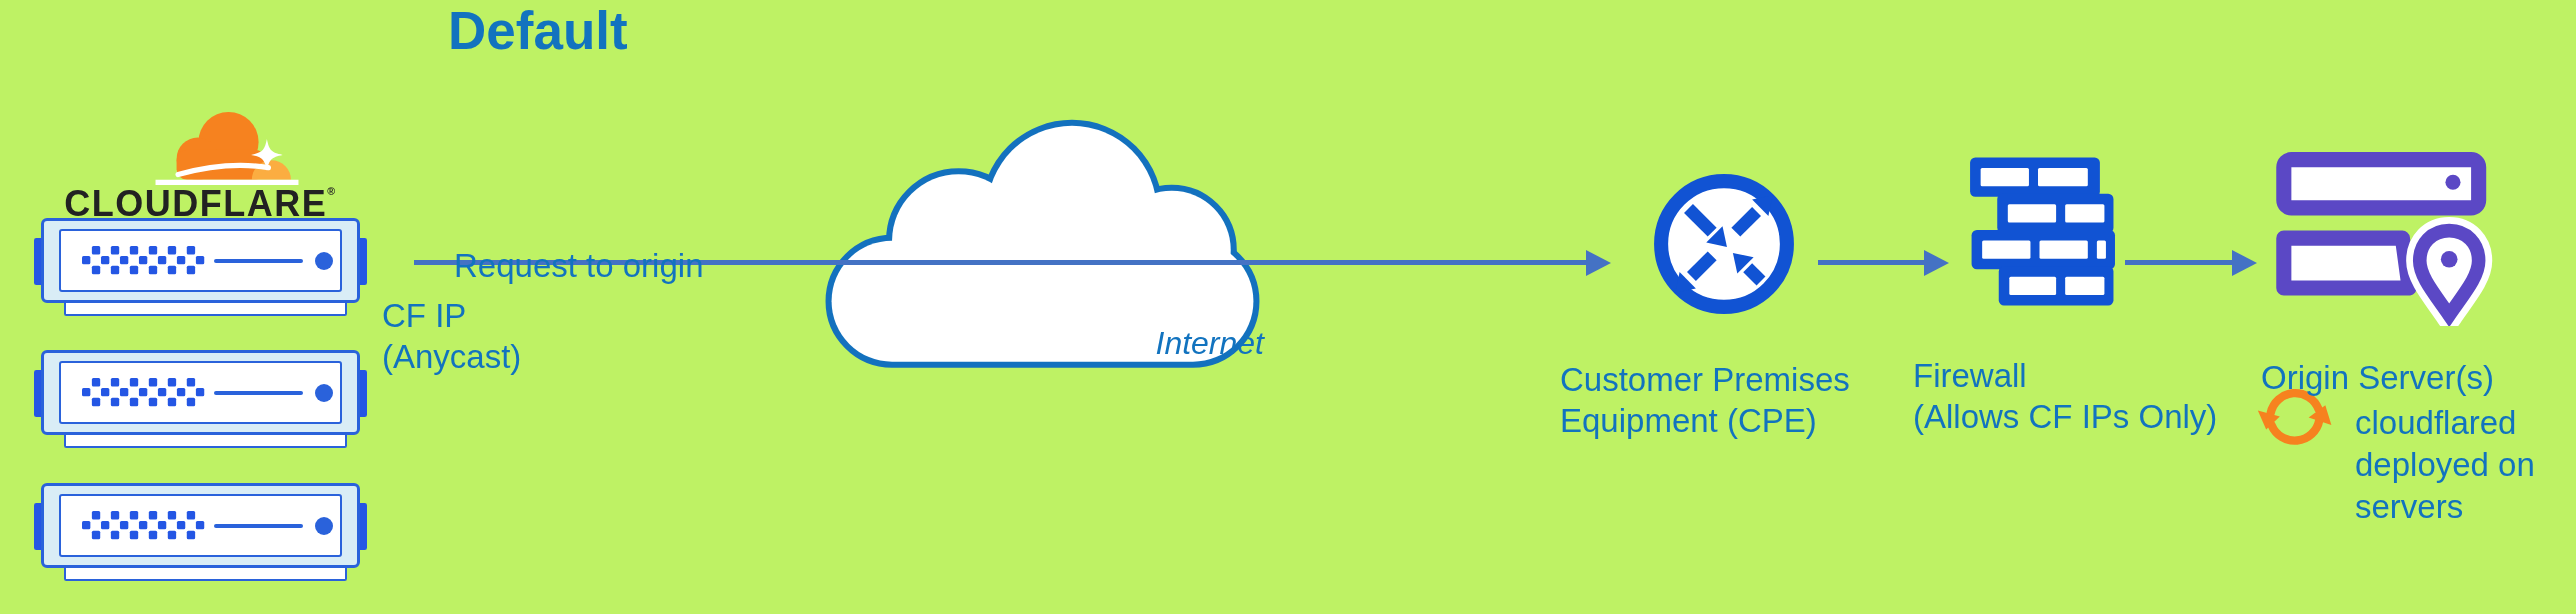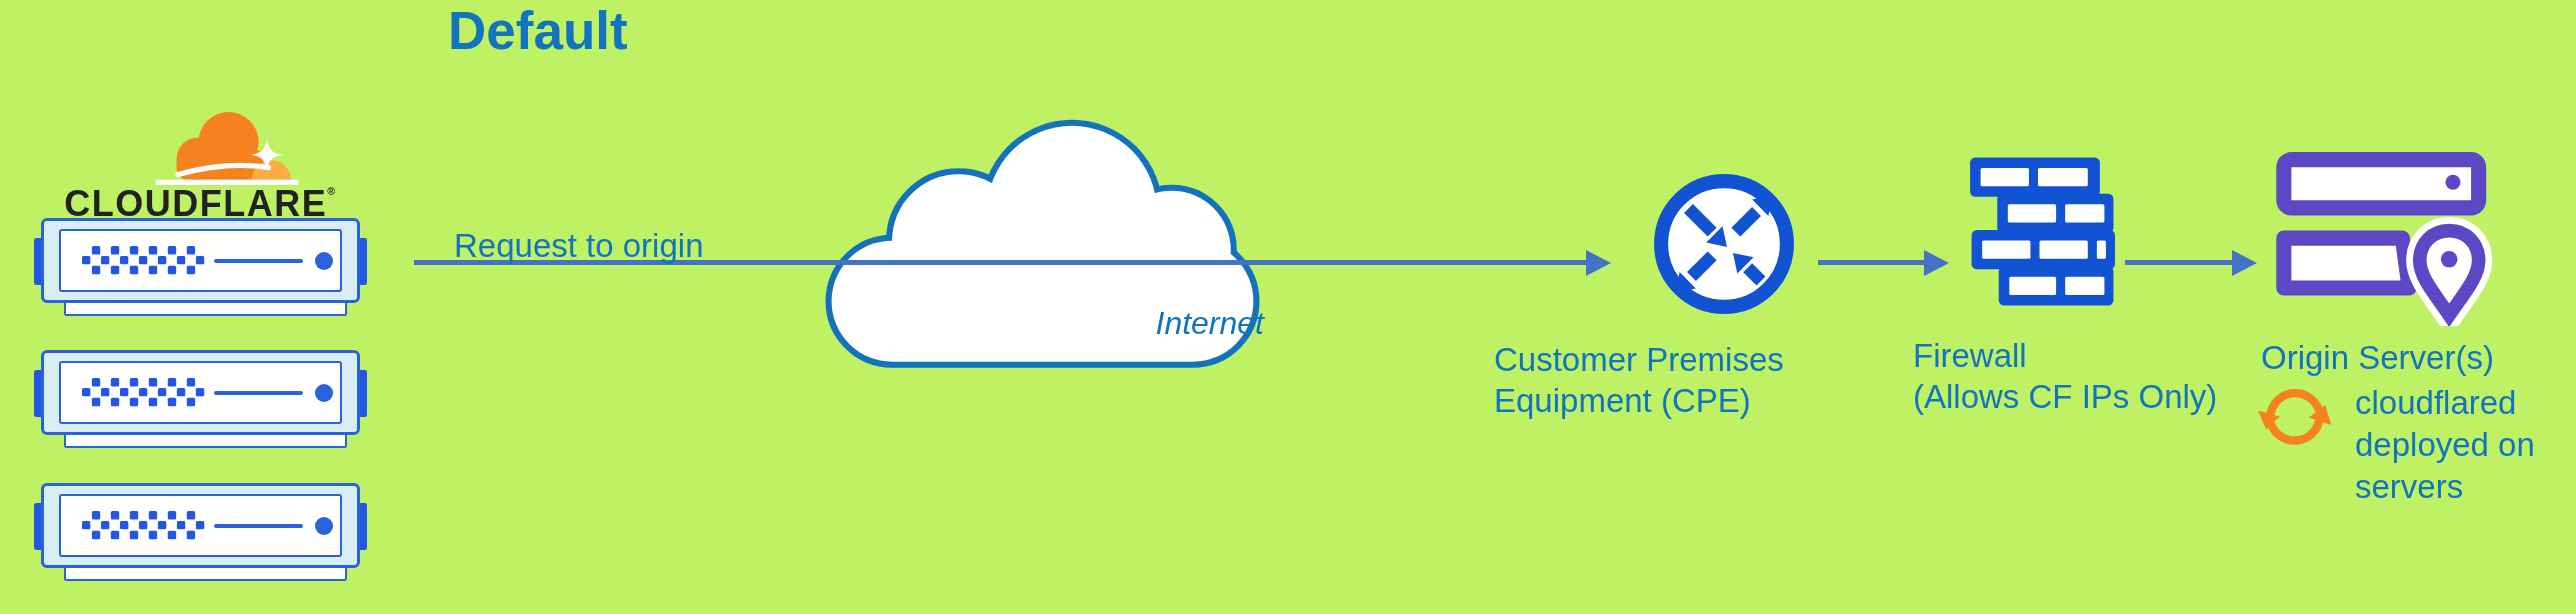--- a/index.html
+++ b/index.html
@@ -15,21 +15,21 @@
     --orange-light:#FBAD41;
     --wordmark-dark:#222222;
   }
   *{margin:0;padding:0;box-sizing:border-box;}
   html,body{background:#fff;}
   body{font-family:"Liberation Sans", sans-serif;}
   .canvas{position:relative;width:2576px;height:614px;background:#bef264;overflow:hidden;}
 
   .title{position:absolute;left:448px;top:0px;font-size:53px;font-weight:700;color:var(--label-blue);letter-spacing:0px;}
 
-  .lbl{position:absolute;color:var(--label-blue);font-size:33px;line-height:41px;z-index:6;white-space:nowrap;}
+  .lbl{position:absolute;color:var(--label-blue);font-size:33px;line-height:41px;z-index:6;white-space:nowrap;margin-top:20px;}
 
   
   .wordmark{position:absolute;left:30px;top:183px;width:341px;text-align:center;font-size:36px;font-weight:700;letter-spacing:1.5px;color:var(--wordmark-dark);white-space:nowrap;}
   .wordmark sup{font-size:10.6px;vertical-align:21px;}
 
   
   .hline{position:absolute;height:5.3px;background:var(--line-blue);z-index:5;}
   .ahead{position:absolute;width:0;height:0;border-top:13px solid transparent;border-bottom:13px solid transparent;border-left:25px solid var(--line-blue);z-index:5;}
 
   svg{position:absolute;display:block;}
@@ -166,20 +166,24 @@
         </svg>
         <div class="server-line"></div>
         <div class="server-cir"></div>
       </div>
     </div>
   </div>
 
   <div class="hline" style="left:414px;top:260px;width:1172px;"></div>
   <div class="ahead" style="left:1586px;top:250px;"></div>
   <div class="lbl" style="left:454px;top:225px;">Request to origin</div>
+  <div class="lbl" style="left:382px;top:275px;">
+    <span>CF IP</span><br>
+    <span>(Anycast)</span>
+  </div>
 
   <svg class="z1" style="left:821px;top:112px;" width="443" height="262" viewBox="0 0 586 346">
     <g fill="none" stroke="var(--cloud-stroke)" stroke-width="16">
       <rect x="14" y="170" width="558" height="160" rx="80"></rect>
       <circle cx="182" cy="170" r="88"></circle>
       <circle cx="332" cy="130" r="112"></circle>
       <circle cx="464" cy="182" r="78"></circle>
     </g>
     <g fill="#ffffff">
       <rect x="14" y="170" width="558" height="160" rx="80"></rect>
@@ -196,21 +200,21 @@
       <line x1="52" y1="52" x2="84" y2="84"></line>
       <polygon points="104,104 98,76 76,98" stroke="none"></polygon>
       <line x1="116" y1="84" x2="144" y2="56"></line>
       <polygon points="166,34 160,62 138,40" stroke="none"></polygon>
       <line x1="84" y1="116" x2="56" y2="144"></line>
       <polygon points="34,166 62,160 40,138" stroke="none"></polygon>
       <line x1="150" y1="150" x2="132" y2="132"></line>
       <polygon points="112,112 140,118 118,140" stroke="none"></polygon>
     </g>
   </svg>
-  <div class="lbl" style="left:1494px;top:339px;">
+  <div class="lbl" style="left:1560px;top:339px;">
     <span>Customer Premises</span><br>
     <span>Equipment (CPE)</span>
   </div>
 
   <div class="hline" style="left:1818px;top:260px;width:107px;"></div>
   <div class="ahead" style="left:1924px;top:250px;"></div>
 
   <svg style="left:1958px;top:156px;" width="160" height="151" viewBox="0 0 212 200">
     <g fill="var(--icon-blue)">
       <rect x="16" y="2" width="172" height="52" rx="7"></rect>

